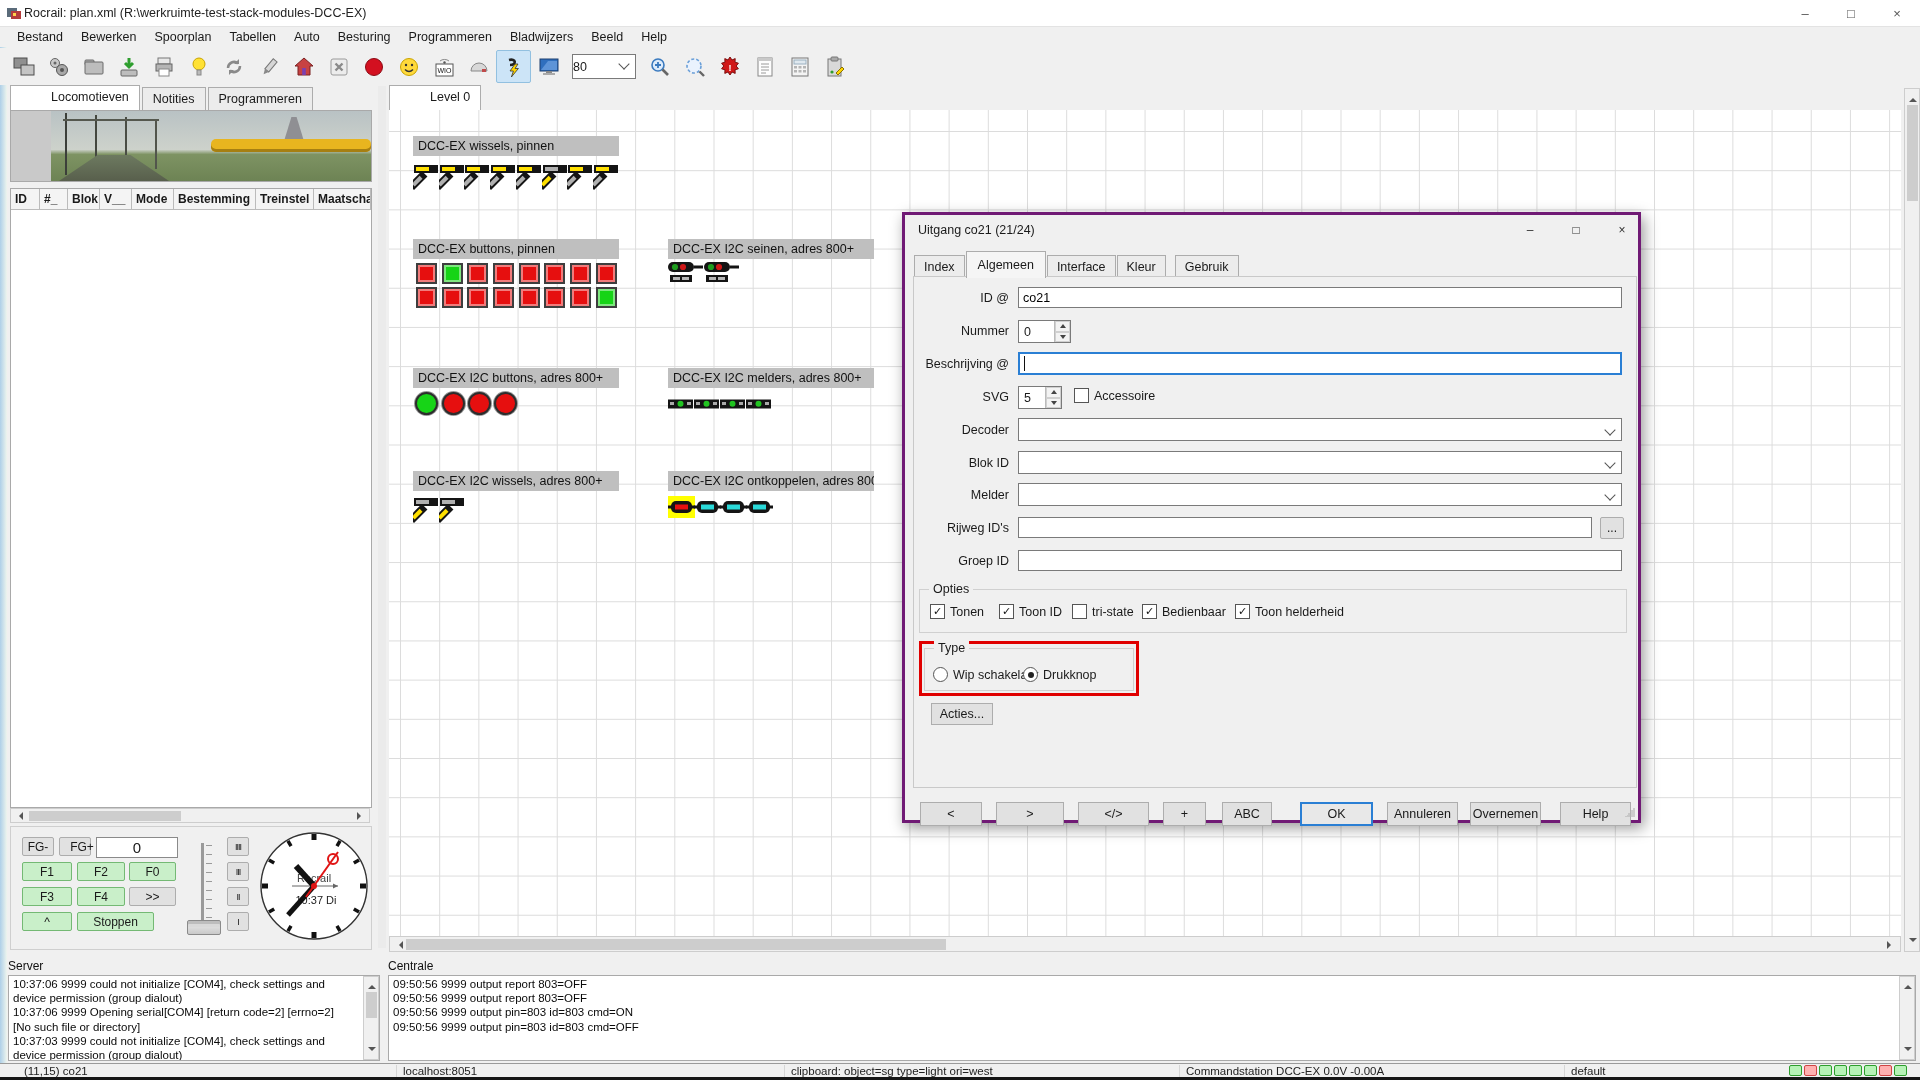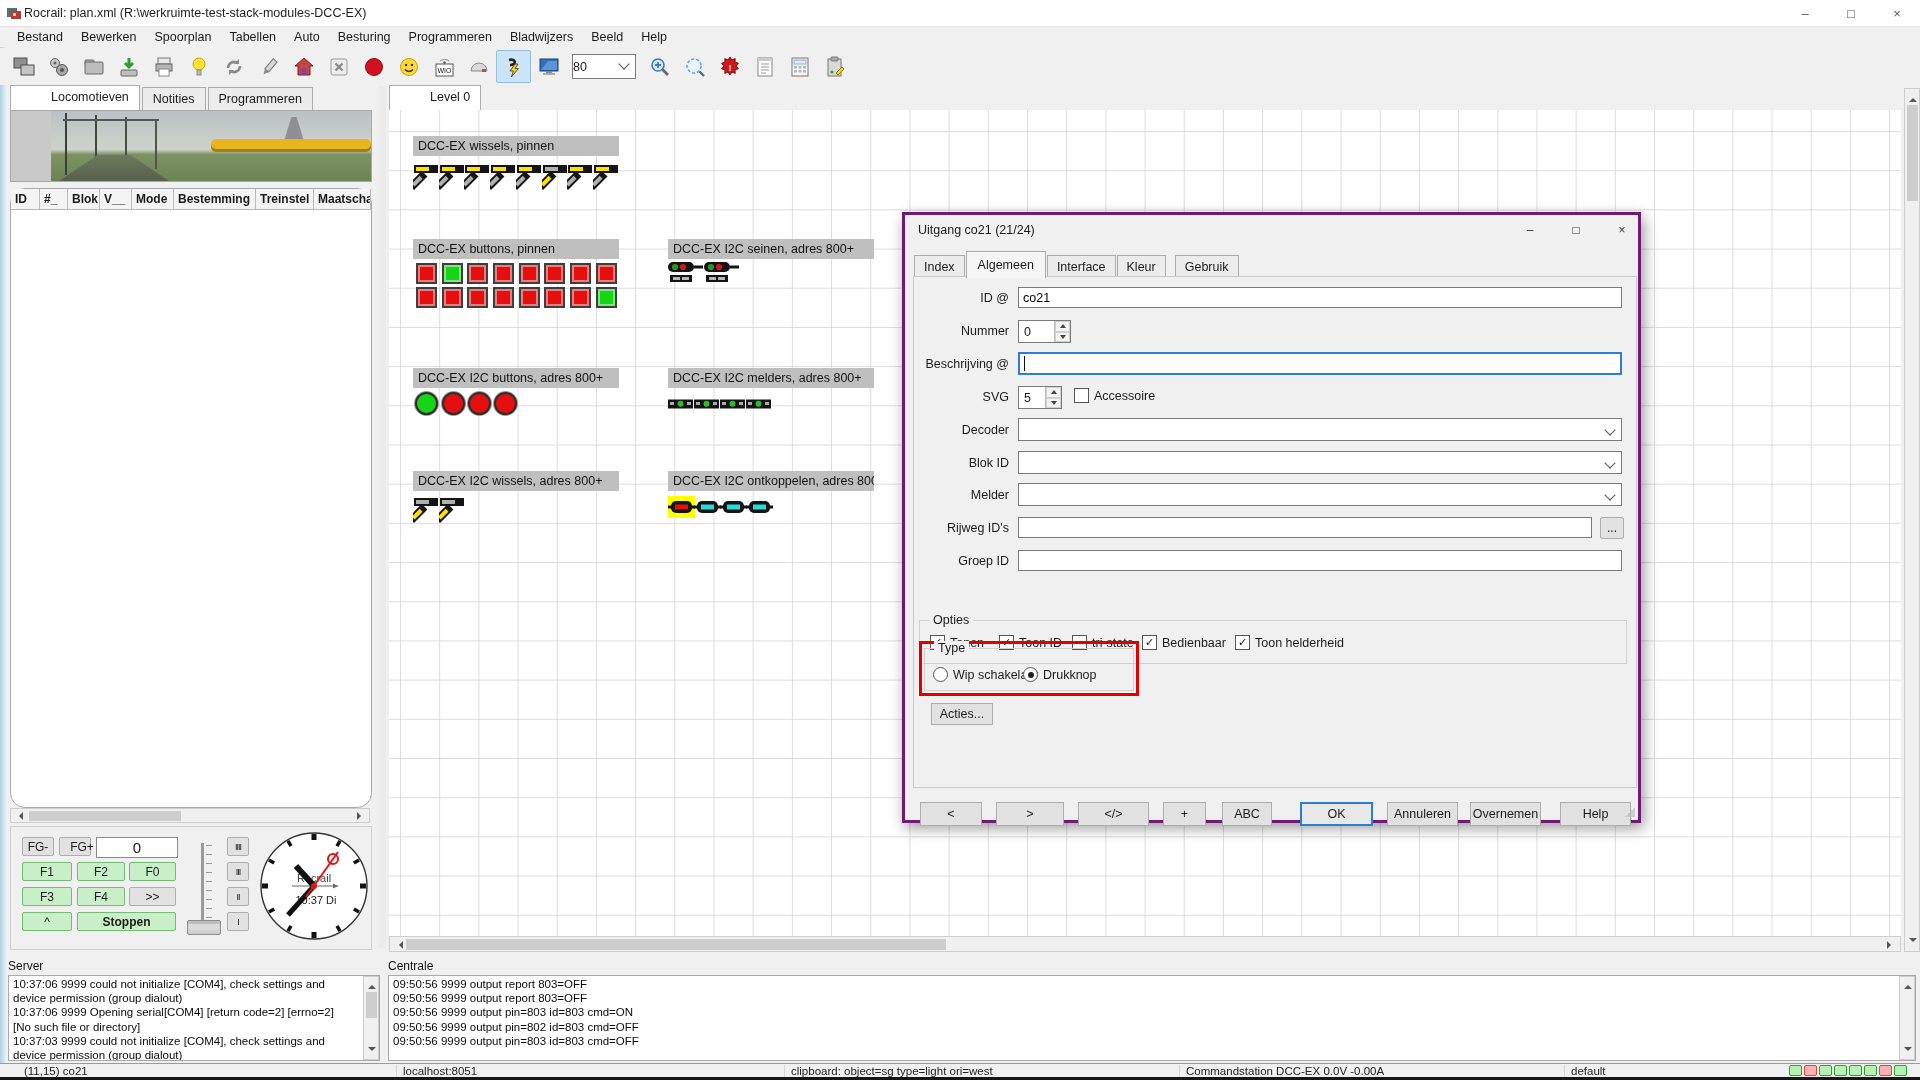--- a/index.html
+++ b/index.html
@@ -286,21 +286,21 @@
       <div class="abs" style="left:160px;top:28px;width:160px;height:13px;background:#e8b51f;border-radius:5px;box-shadow:inset 0 -3px 0 #a67f12;"></div>
       <div class="abs" style="left:14px;top:2px;width:2px;height:62px;background:#3c3f3a;"></div>
       <div class="abs" style="left:44px;top:4px;width:2px;height:58px;background:#44473f;"></div>
       <div class="abs" style="left:74px;top:6px;width:2px;height:54px;background:#4a4d45;"></div>
       <div class="abs" style="left:104px;top:8px;width:2px;height:50px;background:#52554c;"></div>
       <div class="abs" style="left:12px;top:8px;width:96px;height:2px;background:#55584f;"></div>
       <div class="abs" style="left:8px;top:44px;width:110px;height:26px;background:linear-gradient(to bottom,#6d7a60,#585f4c);clip-path:polygon(35% 0,65% 0,100% 100%,0 100%);"></div>
     </div>
   </div>
 
-  <div class="abs panel-box" style="left:10px;top:188px;width:360px;height:618px;border-radius:15px;">
+  <div class="abs panel-box" style="left:10px;top:188px;width:360px;height:618px;">
     <div class="loco-header" id="loco-header">
         <div class="loco-hcell" style="width: 29px;">ID</div>
         <div class="loco-hcell" style="width: 28px;">#_</div>
         <div class="loco-hcell" style="width: 32px;">Blok</div>
         <div class="loco-hcell" style="width: 32px;">V__</div>
         <div class="loco-hcell" style="width: 42px;">Mode</div>
         <div class="loco-hcell" style="width: 82px;">Bestemming</div>
         <div class="loco-hcell" style="width: 58px;">Treinstel</div>
         <div class="loco-hcell" style="width: 57px;">Maatscha</div>
       </div>
@@ -316,21 +316,21 @@
     <div class="gbtn" style="left:11px;top:10px;width:32px;height:19px;">FG-</div>
     <div class="gbtn" style="left:48px;top:10px;width:32px;height:19px;padding-left:14px;">FG+</div>
     <div class="speeddisp abs" style="left:85px;top:10px;width:80px;height:19px;">0</div>
     <div class="gbtn greenbtn" style="left:11px;top:35px;width:50px;height:19px;">F1</div>
     <div class="gbtn greenbtn" style="left:66px;top:35px;width:48px;height:19px;">F2</div>
     <div class="gbtn greenbtn" style="left:118px;top:35px;width:47px;height:19px;">F0</div>
     <div class="gbtn greenbtn" style="left:11px;top:60px;width:50px;height:19px;">F3</div>
     <div class="gbtn greenbtn" style="left:66px;top:60px;width:48px;height:19px;">F4</div>
     <div class="gbtn" style="left:118px;top:60px;width:47px;height:19px;">&gt;&gt;</div>
     <div class="gbtn greenbtn" style="left:11px;top:85px;width:50px;height:19px;">^</div>
-    <div class="gbtn greenbtn" style="left:66px;top:85px;width:99px;height:19px;font-weight:bold;">Stoppen</div>
+    <div class="gbtn greenbtn" style="left:66px;top:85px;width:77px;height:19px;">Stoppen</div>
 
     <div class="abs" style="left:190px;top:16px;width:3px;height:80px;background:#9a9a9a;"></div>
     <div class="abs" style="left:195px;top:18px;width:6px;height:76px;background:repeating-linear-gradient(to bottom,#9a9a9a 0,#9a9a9a 1px,transparent 1px,transparent 9px);"></div>
     <div class="abs" style="left:176px;top:93px;width:32px;height:13px;background:linear-gradient(to bottom,#efefef,#c9c9c9);border:1px solid #8a8a8a;border-radius:2px;box-shadow:inset 0 3px 0 #bdbdbd, inset 0 6px 0 #d9d9d9;"></div>
 
     <div id="steps">
         <div class="gbtn" style="left: 216px; top: 10px; width: 22px; height: 19px; font-size: 9px; letter-spacing: -1px;">IIII</div>
         <div class="gbtn" style="left: 216px; top: 35px; width: 22px; height: 19px; font-size: 9px; letter-spacing: -1px;">III</div>
         <div class="gbtn" style="left: 216px; top: 60px; width: 22px; height: 19px; font-size: 9px; letter-spacing: -1px;">II</div>
         <div class="gbtn" style="left: 216px; top: 85px; width: 22px; height: 19px; font-size: 9px; letter-spacing: -1px;">I</div>
@@ -628,21 +628,21 @@
           <div class="chev" style="top:7px;"></div>
         </div>
 
       <span class="flabel" style="left:0;top:244px;">Rijweg ID's</span>
       <input class="tinput" style="left: 104px; top: 240px; width: 574px;" value="">
       <div class="gbtn" style="left:686px;top:240px;width:24px;height:22px;position:absolute;">...</div>
 
       <span class="flabel" style="left:0;top:277px;">Groep ID</span>
       <input class="tinput" style="left: 104px; top: 273px; width: 604px;" value="">
 
-      <div class="groupbox" style="left:5px;top:312px;width:706px;height:42px;margin-top:31px;">
+      <div class="groupbox" style="left:5px;top:312px;width:706px;height:42px;">
         <span class="grouplegend">Opties</span>
         <div id="opties-row" style="position:relative;height:100%;">
             <label class="cb" style="left: 10px; top: 14px;">
               <span class="cbbox">✓</span>
               <span>Tonen</span>
             </label>
             <label class="cb" style="left: 79px; top: 14px;">
               <span class="cbbox">✓</span>
               <span>Toon ID</span>
             </label>
@@ -707,21 +707,20 @@
   <div class="abs vscroll" style="left:363px;top:976px;width:16px;height:84px;">
     <div class="arr" style="left:4px;top:4px;border-bottom-color:#555;"></div>
     <div class="arr" style="left:4px;bottom:4px;border-top-color:#555;"></div>
     <div class="sb-thumb" style="left:2px;top:15px;width:11px;height:26px;"></div>
   </div>
   <div class="log-label" style="left:388px;top:959px;">Centrale</div>
   <div class="logbox" id="centrale-log" style="left:388px;top:975px;width:1528px;height:86px;">
       <div>09:50:56 9999 output report 803=OFF</div>
       <div>09:50:56 9999 output report 803=OFF</div>
       <div>09:50:56 9999 output pin=803 id=803 cmd=ON</div>
-      <div>09:50:56 9999 output pin=802 id=803 cmd=OFF</div>
       <div>09:50:56 9999 output pin=803 id=803 cmd=OFF</div>
     </div>
   <div class="abs vscroll" style="left:1899px;top:976px;width:16px;height:84px;">
     <div class="arr" style="left:4px;top:4px;border-bottom-color:#555;"></div>
     <div class="arr" style="left:4px;bottom:4px;border-top-color:#555;"></div>
   </div>
 
   <div class="statusbar">
     <span class="status-seg" style="left:18px;border-left:none;">(11,15) co21</span>
     <span class="status-seg" style="left:396px;">localhost:8051</span>

